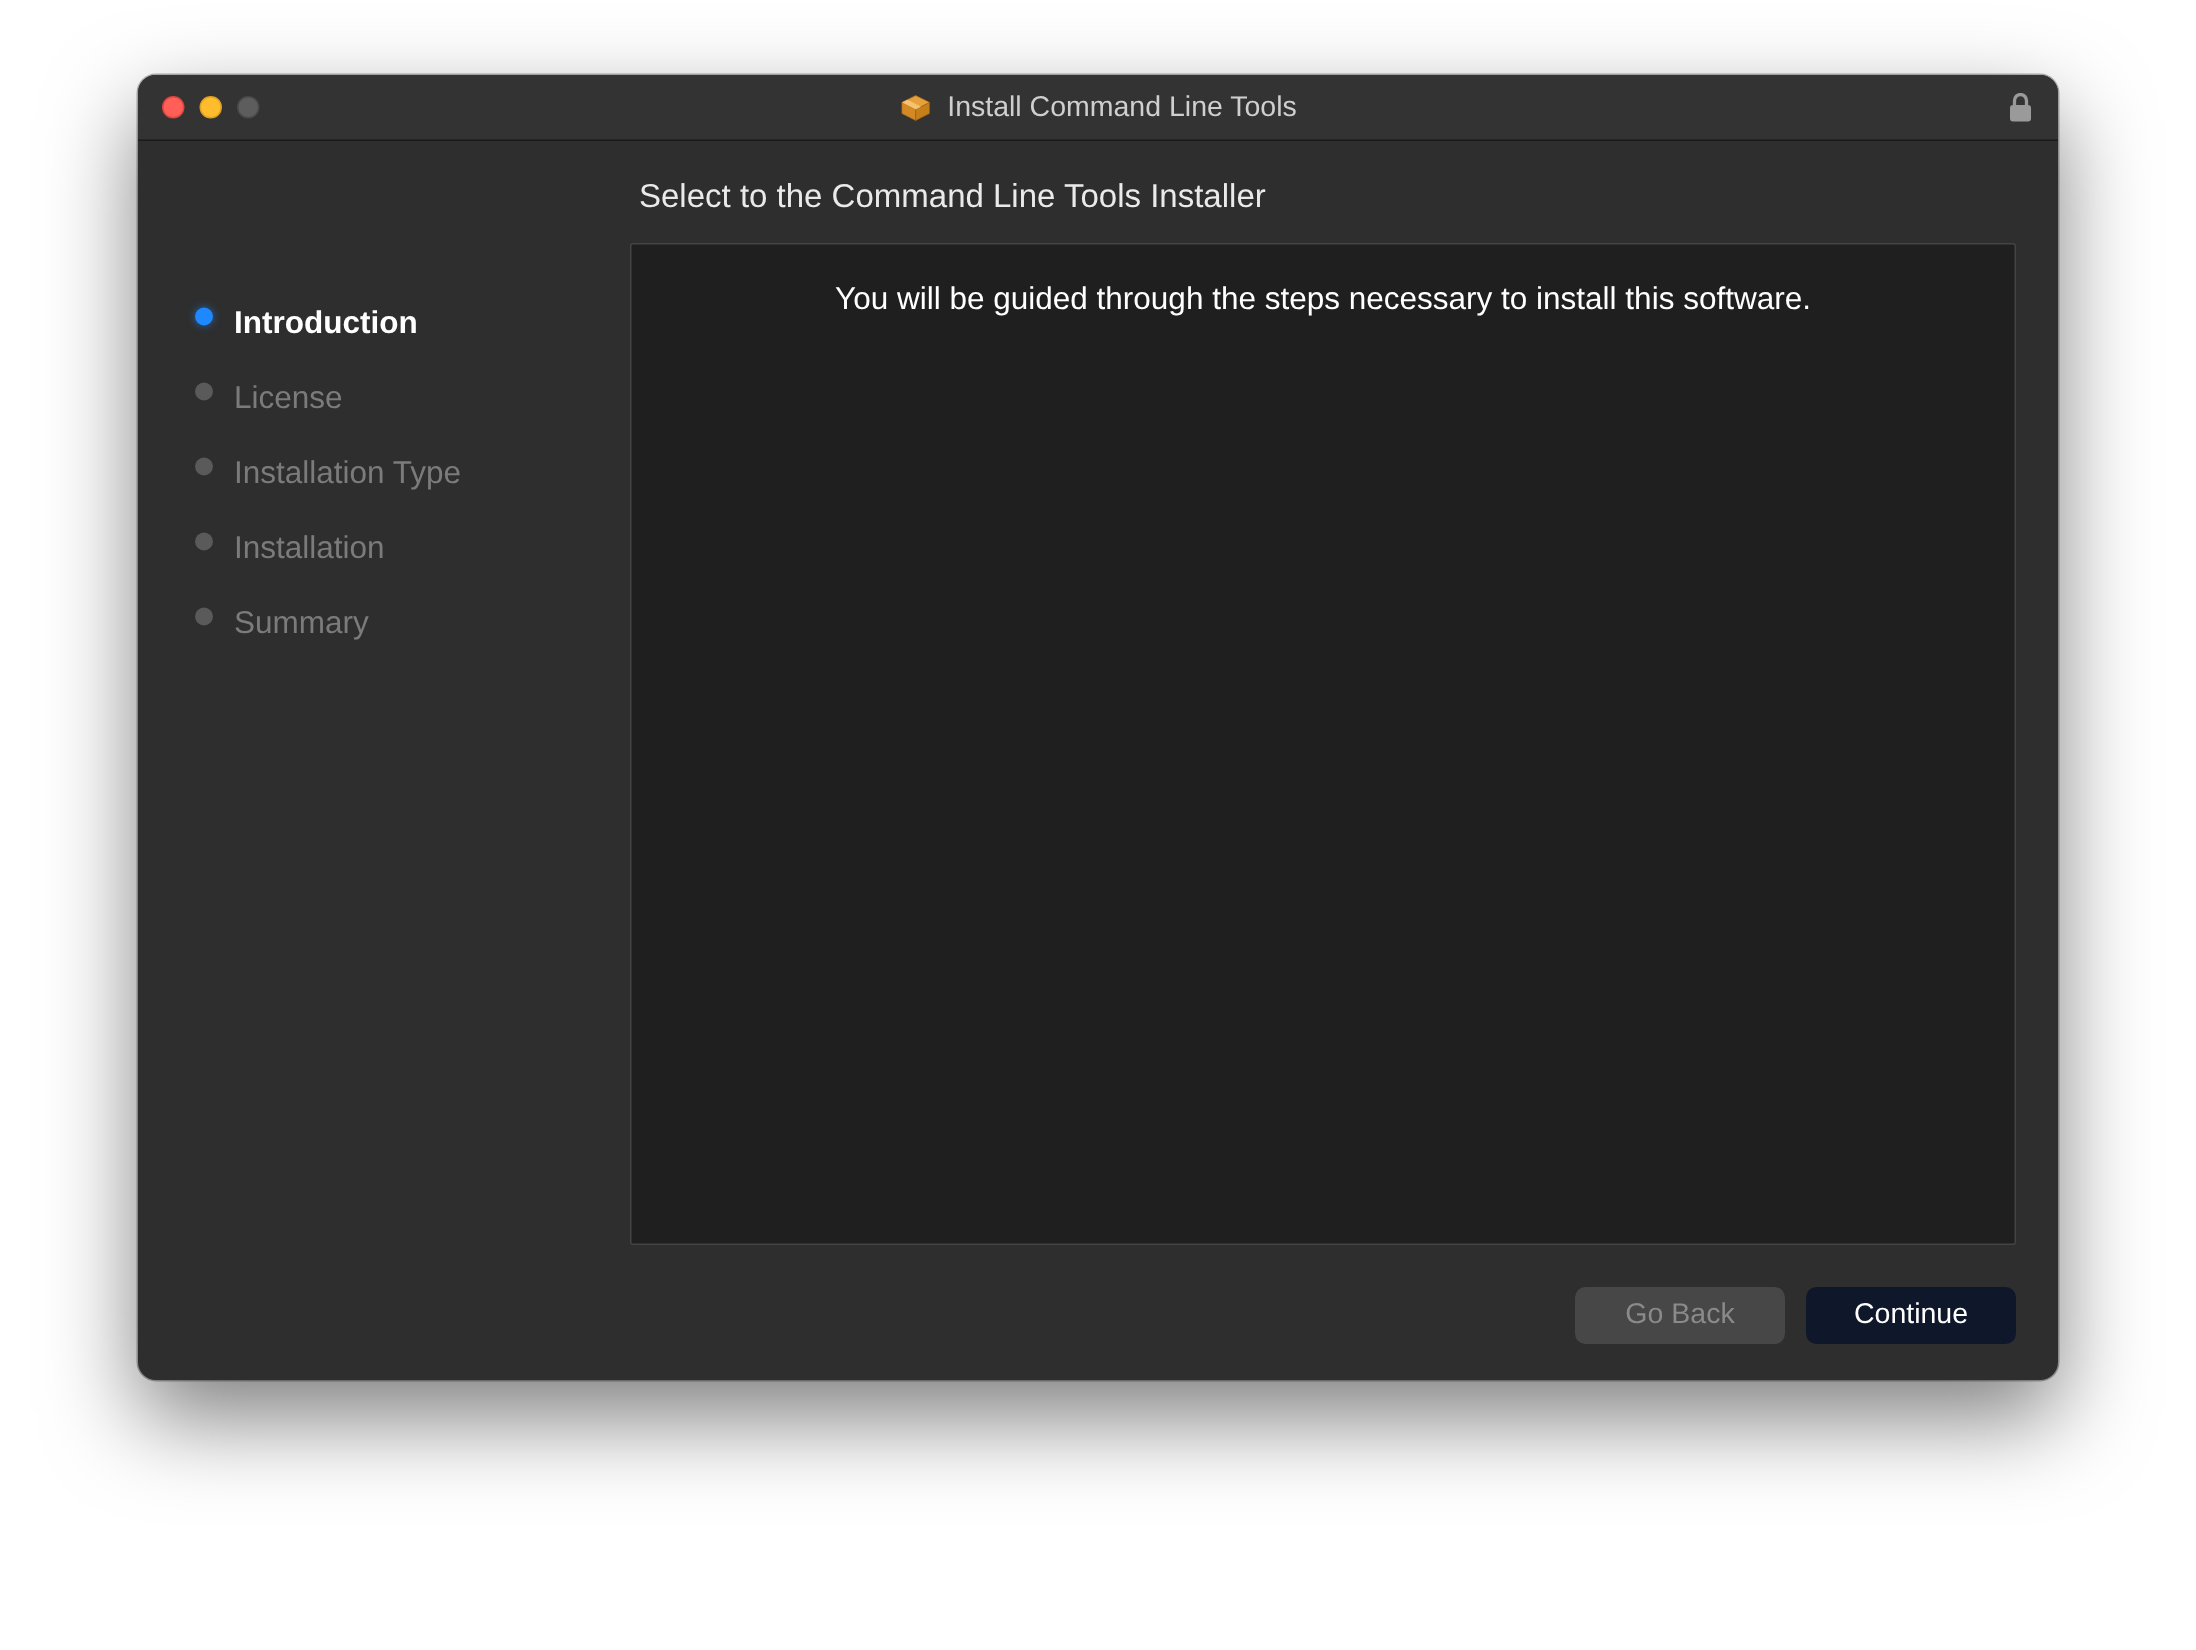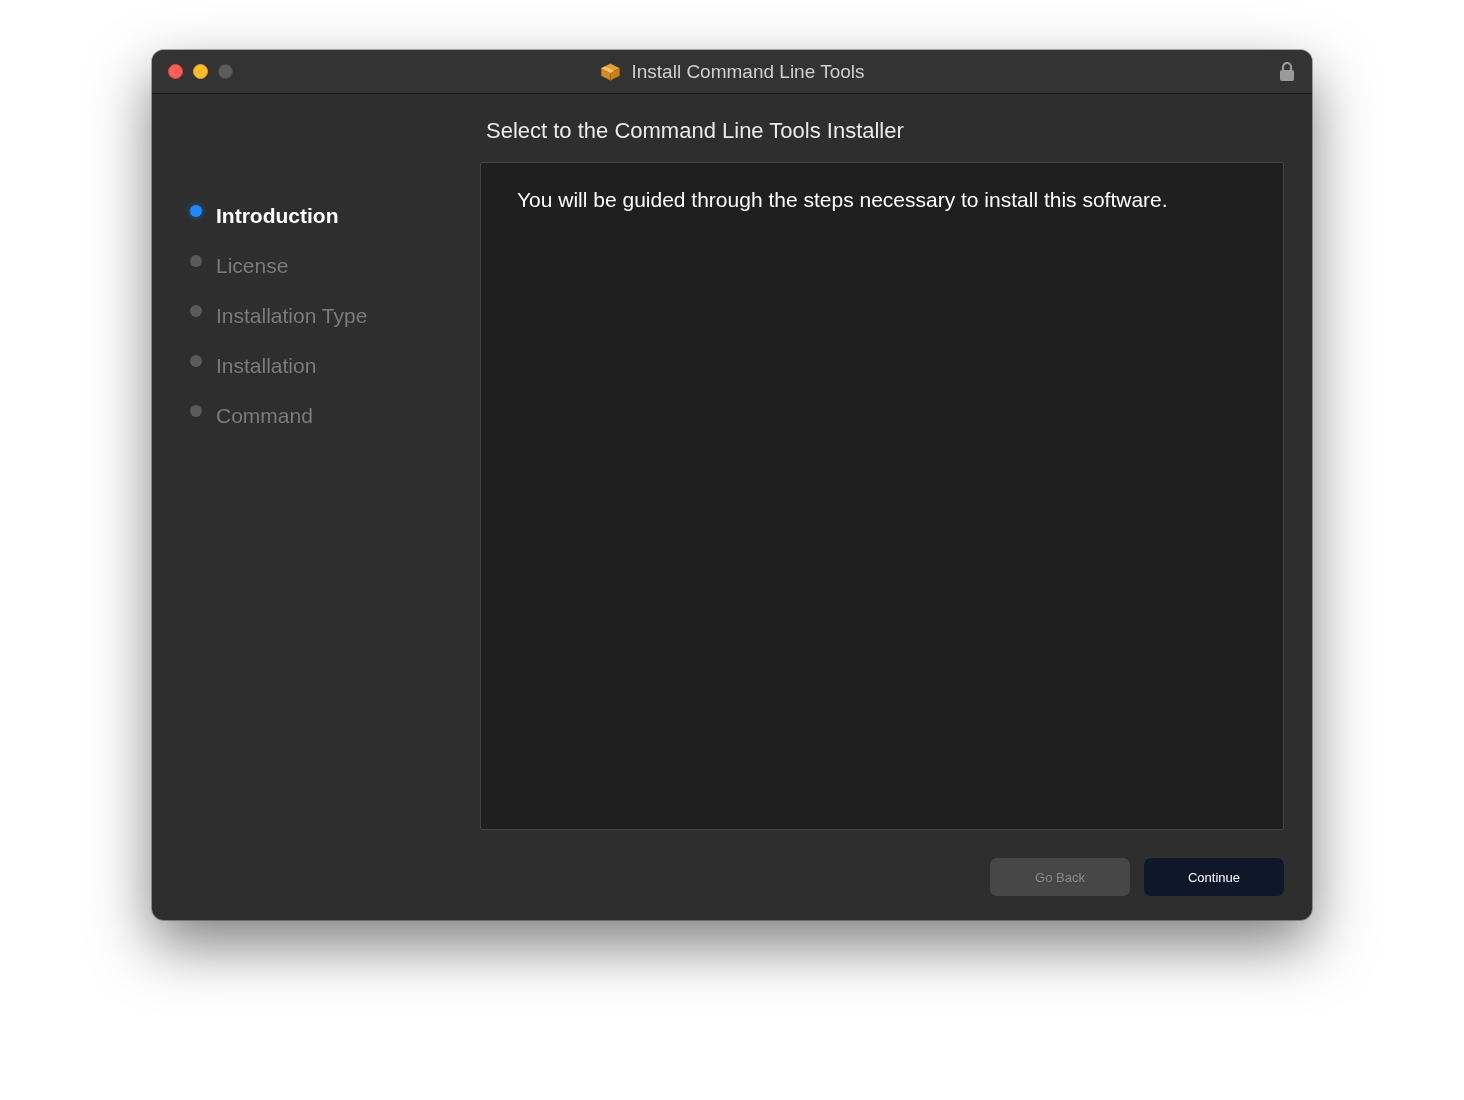--- a/index.html
+++ b/index.html
@@ -11,21 +11,21 @@
       font-family: -apple-system, BlinkMacSystemFont, "Helvetica Neue", sans-serif;
       background: #ffffff;
       width: 1464px;
       height: 1100px;
       display: flex;
       align-items: flex-start;
       justify-content: center;
       padding-top: 50px;
     }
     .window {
-      width: 1160px;
+      width: 1280px;
       height: 870px;
       background: #2e2e2e;
       border-radius: 12px;
       box-shadow: 0 25px 60px rgba(0,0,0,0.5), 0 0 0 1px rgba(0,0,0,0.3);
       overflow: hidden;
       display: flex;
       flex-direction: column;
     }
     .titlebar {
       height: 44px;
@@ -129,37 +129,38 @@
       font-size: 22px;
       font-weight: 400;
       padding: 2px 0 18px 6px;
     }
     .content-box {
       flex: 1;
       background: #1f1f1f;
       border: 1px solid #444444;
       border-radius: 2px;
       padding: 22px 36px;
+      text-align: center;
     }
     .content-text {
       color: #ffffff;
       font-size: 21px;
       line-height: 1.45;
     }
     .footer {
       display: flex;
       justify-content: flex-end;
       gap: 14px;
       padding-top: 8px;
     }
     .btn {
       min-width: 140px;
       height: 38px;
       border-radius: 7px;
-      font-size: 13px;
+      font-size: 19px;
       display: flex;
       align-items: center;
       justify-content: center;
       border: none;
       cursor: pointer;
       font-family: inherit;
     }
     .btn-goback {
       background: #474747;
       color: #8a8a8a;
@@ -213,21 +214,21 @@
         <div class="step-item">
           <div class="bullet"></div>
           <span class="step-label">Installation Type</span>
         </div>
         <div class="step-item">
           <div class="bullet"></div>
           <span class="step-label">Installation</span>
         </div>
         <div class="step-item">
           <div class="bullet"></div>
-          <span class="step-label">Command</span>
+          <span class="step-label">Summary</span>
         </div>
       </div>
 
       <div class="content">
         <h2 class="content-heading">Select to the Command Line Tools Installer</h2>
         <div class="content-box">
           <p class="content-text">You will be guided through the steps necessary to install this software.</p>
         </div>
       </div>
     </div>

